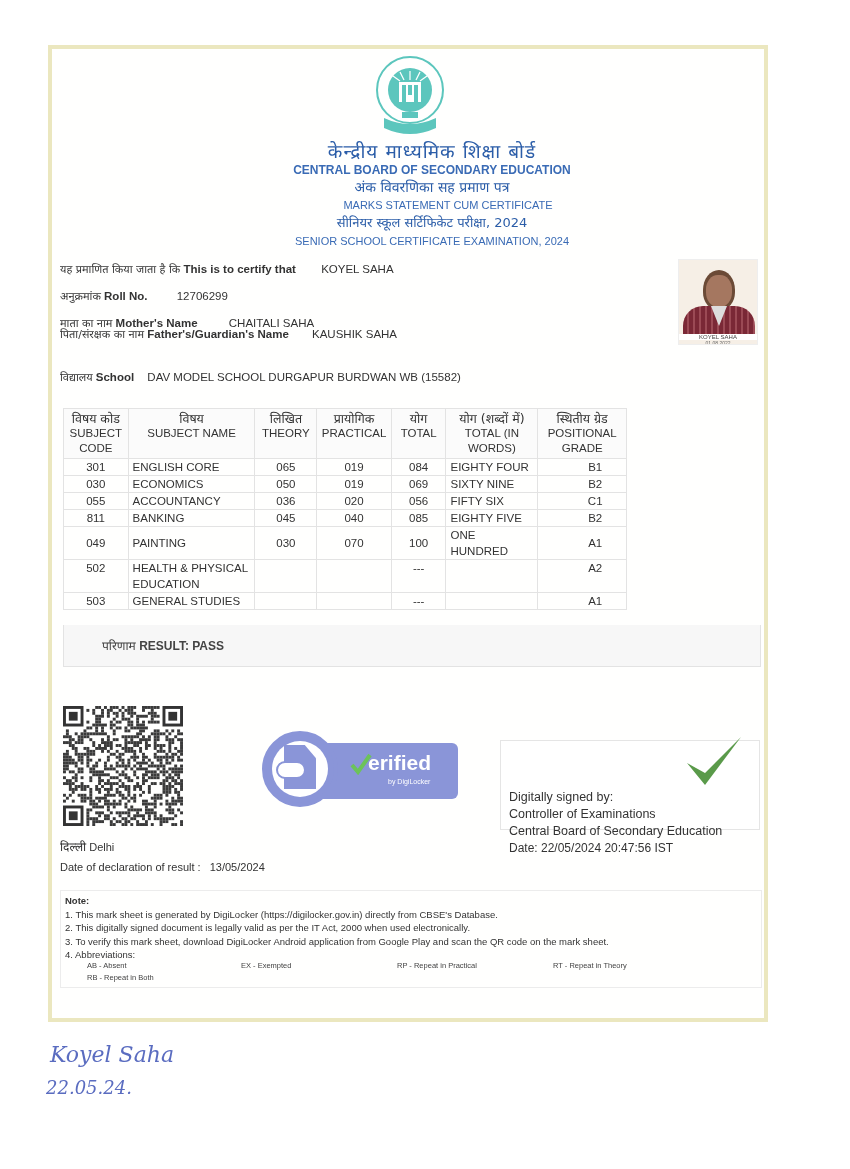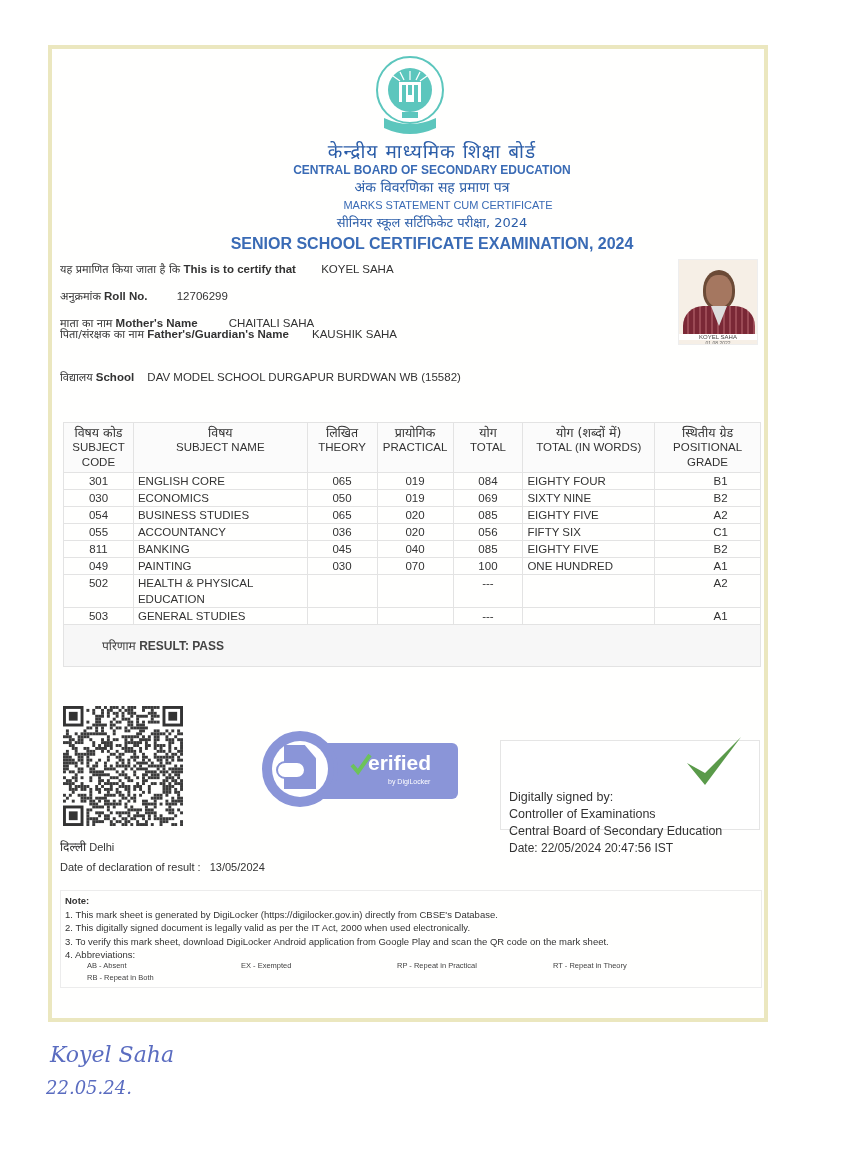--- a/index.html
+++ b/index.html
@@ -12,38 +12,38 @@
   }
 
   .logo { position: absolute; left: 372px; top: 54px; width: 76px; height: 84px; }
 
   .hdr { position: absolute; left: 48px; width: 720px; text-align: center; padding-left: 48px; }
   .hdr-hi1 { top: 138px; font-family: "DejaVu Sans", sans-serif; font-size: 19px; color: #2b5da8; letter-spacing: 1px; }
   .hdr-en1 { top: 163px; font-size: 12px; font-weight: bold; color: #3a6bb5; }
   .hdr-hi2 { top: 177px; font-family: "DejaVu Sans", sans-serif; font-size: 14px; color: #2b5da8; }
   .hdr-en2 { top: 199px; font-size: 11px; color: #3a6bb5; margin-left: 16px; }
   .hdr-hi3 { top: 213px; font-family: "DejaVu Sans", sans-serif; font-size: 13px; color: #2b5da8; }
-  .hdr-en3 { top: 235px; font-size: 16px; color: #3a6bb5; font-weight: bold; }
+  .hdr-en3 { top: 235px; font-size: 11px; color: #3a6bb5; }
 
   .info-row { position: absolute; left: 60px; font-size: 11.5px; color: #333; white-space: nowrap; }
   .info-row .hi { font-family: "DejaVu Sans", sans-serif; font-size: 11px; }
   .info-row .en { font-weight: bold; }
   .info-row .val { margin-left: 22px; font-size: 11.5px; }
   .r1 { top: 261px; } .r2 { top: 288px; } .r3 { top: 315px; } .r4 { top: 326px; } .r5 { top: 369px; }
   .r2 .val { margin-left: 26px; } .r3 .val { margin-left: 28px; } .r4 .val { margin-left: 20px; } .r5 .val { margin-left: 10px; }
 
   .photo { position: absolute; left: 678px; top: 259px; width: 80px; height: 86px; background: #f6efe6; border: 1px solid #eee; overflow: hidden; }
   .photo .face { position: absolute; left: 24px; top: 10px; width: 32px; height: 40px; border-radius: 50% 50% 45% 45%; background: #6b4a36; }
   .photo .skin { position: absolute; left: 27px; top: 15px; width: 26px; height: 32px; border-radius: 45%; background: #a57760; }
   .photo .body { position: absolute; left: 4px; top: 46px; width: 72px; height: 28px; border-radius: 20px 20px 0 0; background: repeating-linear-gradient(90deg,#7a2836 0 4px,#9b4a55 4px 6px); }
   .photo .collar { position: absolute; left: 32px; top: 46px; width: 16px; height: 20px; background: #ddd; clip-path: polygon(0 0,100% 0,50% 100%); }
   .photo .cap1 { position: absolute; left: 0; width: 100%; top: 74px; text-align: center; font-size: 6px; color: #444; background: #fff; }
   .photo .cap2 { position: absolute; left: 0; width: 100%; top: 80px; text-align: center; font-size: 5px; color: #666; }
 
-  .marks { position: absolute; left: 63px; top: 422px; width: 698px; border-collapse: collapse; font-size: 11.5px; color: #333; }
+  .marks { position: absolute; left: 63px; top: 408px; width: 564px; border-collapse: collapse; font-size: 11.5px; color: #333; }
   .marks th, .marks td { border: 1px solid #e3e3e3; padding: 0 4px; }
   .marks th { font-weight: normal; text-align: center; vertical-align: top; line-height: 15px; padding-top: 2px; padding-bottom: 2px; background: #fbfbfb; }
   .marks th .hi { display: block; font-family: "DejaVu Sans", sans-serif; font-size: 12.5px; color: #333; }
   .marks td { height: 17px; line-height: 16px; }
   .marks td.c { text-align: center; }
   .marks tr.tall td { height: 32px; vertical-align: top; }
   .c-code { width: 70px; } .c-name { width: 174px; } .c-th { width: 70px; } .c-pr { width: 76px; }
   .c-tot { width: 70px; } .c-words { width: 132px; } .c-grade { width: 106px; }
 
   .result { position: absolute; left: 63px; top: 625px; width: 698px; height: 42px; border: 1px solid #e3e3e3; border-top: none; background: #f7f7f7; }
@@ -167,29 +167,20 @@
         <td class="c" style="text-align: center; padding-left: 30px;">B1</td>
       </tr>
       <tr>
         <td class="c">030</td>
         <td>ECONOMICS</td>
         <td class="c">050</td>
         <td class="c">019</td>
         <td class="c">069</td>
         <td>SIXTY NINE</td>
         <td class="c" style="text-align: center; padding-left: 30px;">B2</td>
-      </tr>
-      <tr>
-        <td class="c">054</td>
-        <td>BUSINESS STUDIES</td>
-        <td class="c">065</td>
-        <td class="c">020</td>
-        <td class="c">085</td>
-        <td>EIGHTY FIVE</td>
-        <td class="c" style="text-align: center; padding-left: 30px;">A2</td>
       </tr>
       <tr>
         <td class="c">055</td>
         <td>ACCOUNTANCY</td>
         <td class="c">036</td>
         <td class="c">020</td>
         <td class="c">056</td>
         <td>FIFTY SIX</td>
         <td class="c" style="text-align: center; padding-left: 30px;">C1</td>
       </tr>

